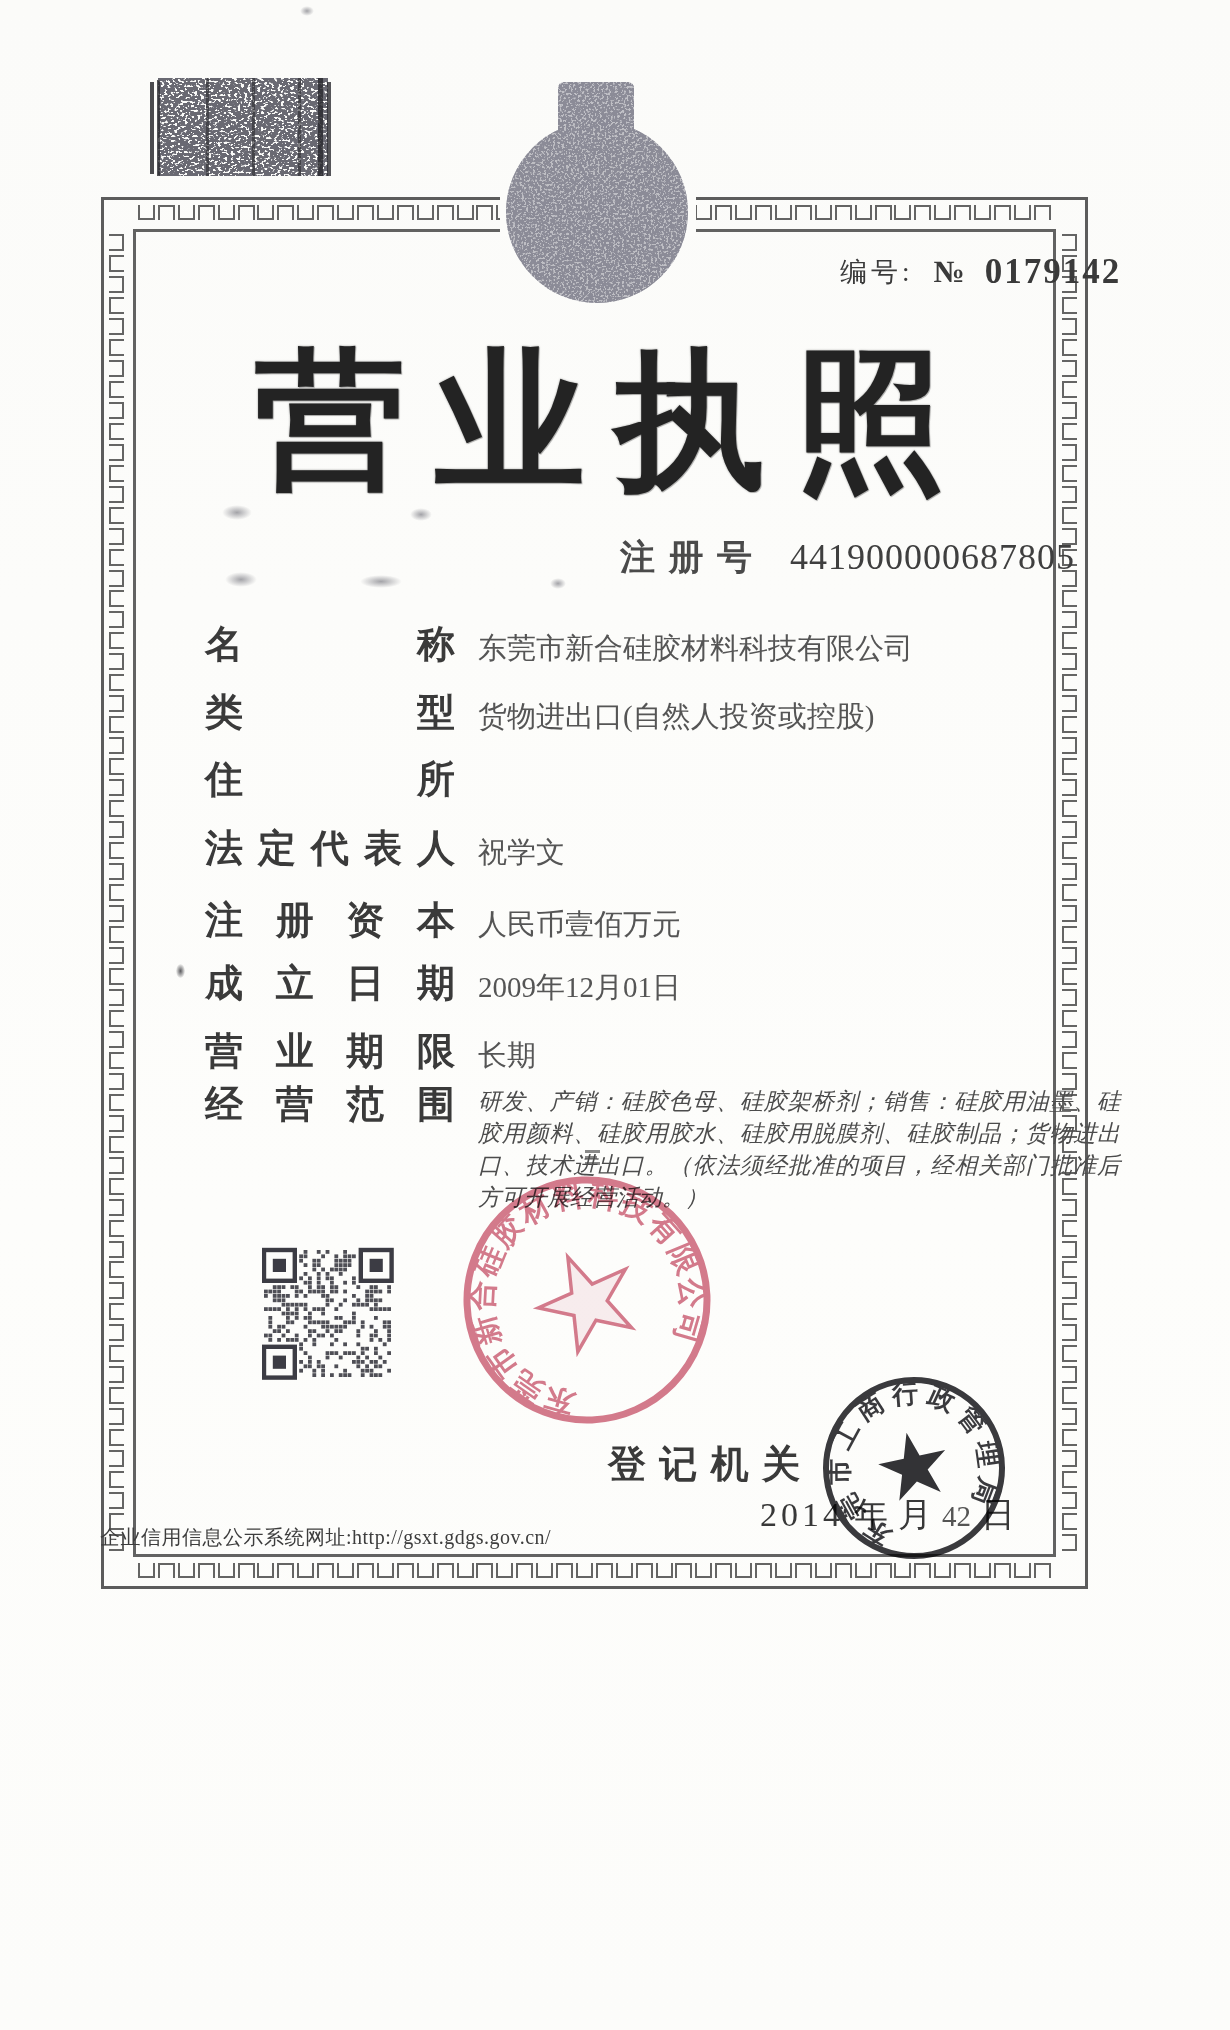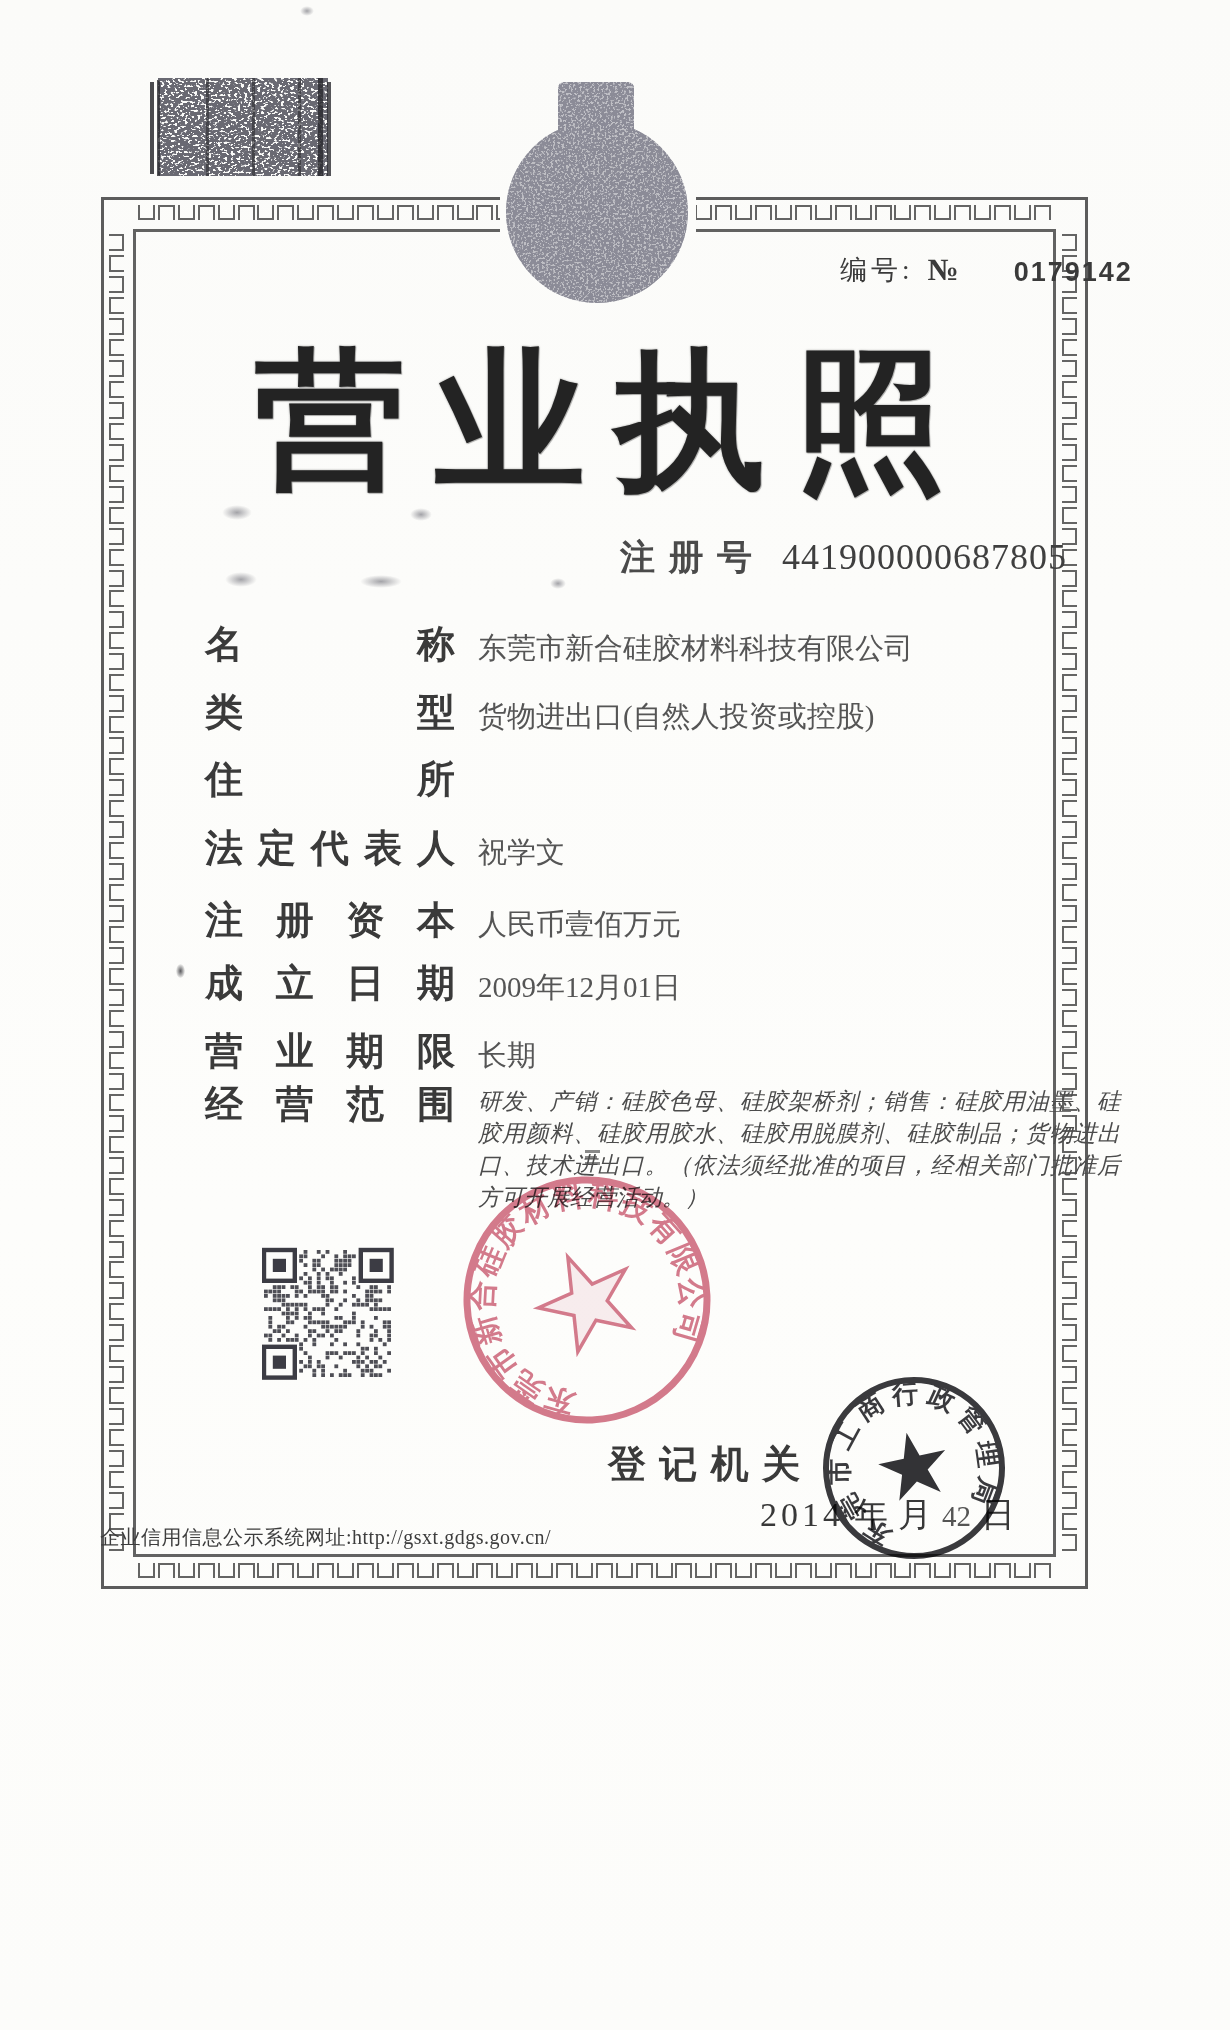--- a/index.html
+++ b/index.html
@@ -14,35 +14,35 @@
   .frame-inner{position:absolute;inset:29px;border:3px solid rgba(70,70,70,.85);}
   .strip{position:absolute;display:flex;justify-content:space-between;overflow:hidden;}
   .strip-top{left:34px;right:34px;top:5px;height:18px;}
   .strip-bottom{left:34px;right:34px;bottom:5px;height:18px;}
   .strip-left{top:34px;bottom:34px;left:5px;width:18px;flex-direction:column;}
   .strip-right{top:34px;bottom:34px;right:5px;width:18px;flex-direction:column;}
   .hk{width:13px;height:13px;border:2px solid rgba(62,62,62,.8);flex:none;}
   .hk-u{border-top:none}.hk-d{border-bottom:none}.hk-l{border-left:none}.hk-r{border-right:none}
 
   
-  .serial{left:840px;top:252px;display:flex;align-items:flex-end;gap:14px;color:#3a3a3a;}
+  .serial{left:840px;top:252px;display:flex;align-items:center;gap:20px;color:#3a3a3a;}
   .serial .lab{font-size:27px;letter-spacing:4px;}
   .serial .nomark{font-size:31px;font-weight:bold;}
-  .serial .num{font-family:Liberation Sans, sans-serif;font-size:27px;font-weight:bold;letter-spacing:2px;margin-left:41px;}
+  .serial .num{font-family:Liberation Serif, serif;font-size:35px;font-weight:bold;letter-spacing:2px;}
 
   
   .title{left:255px;top:340px;width:690px;display:flex;justify-content:space-between;
          font-family:"Liberation Sans","DejaVu Sans",sans-serif;font-weight:bold;
          font-size:150px;line-height:160px;color:#232323;
          text-shadow:0 0 2px rgba(40,40,40,.55),1px 1px 0 rgba(40,40,40,.25);}
 
   
   .regline{left:620px;top:534px;display:flex;align-items:baseline;}
   .regline .rlabel{width:132px;display:flex;justify-content:space-between;font-size:35px;color:#4a4a4a;font-weight:600;}
-  .regline .rnum{margin-left:30px;font-size:36px;letter-spacing:1px;color:#3f3f3f;}
+  .regline .rnum{margin-left:38px;font-size:36px;letter-spacing:1px;color:#3f3f3f;}
 
   
   .field-row{left:205px;width:915px;display:flex;align-items:flex-start;}
   .flabel{width:250px;flex:none;display:flex;justify-content:space-between;
           font-size:38px;line-height:44px;font-weight:600;color:#3a3a3a;}
   .fvalue{margin-left:23px;margin-top:8px;font-size:29px;line-height:36px;color:#555;}
   .fvalue-para{margin-top:4px;font-size:23px;line-height:32px;width:648px;color:#4c4c4c;text-align:justify;font-style:italic;}
 
   
   .issuer{left:608px;top:1439px;width:192px;display:flex;justify-content:space-between;

